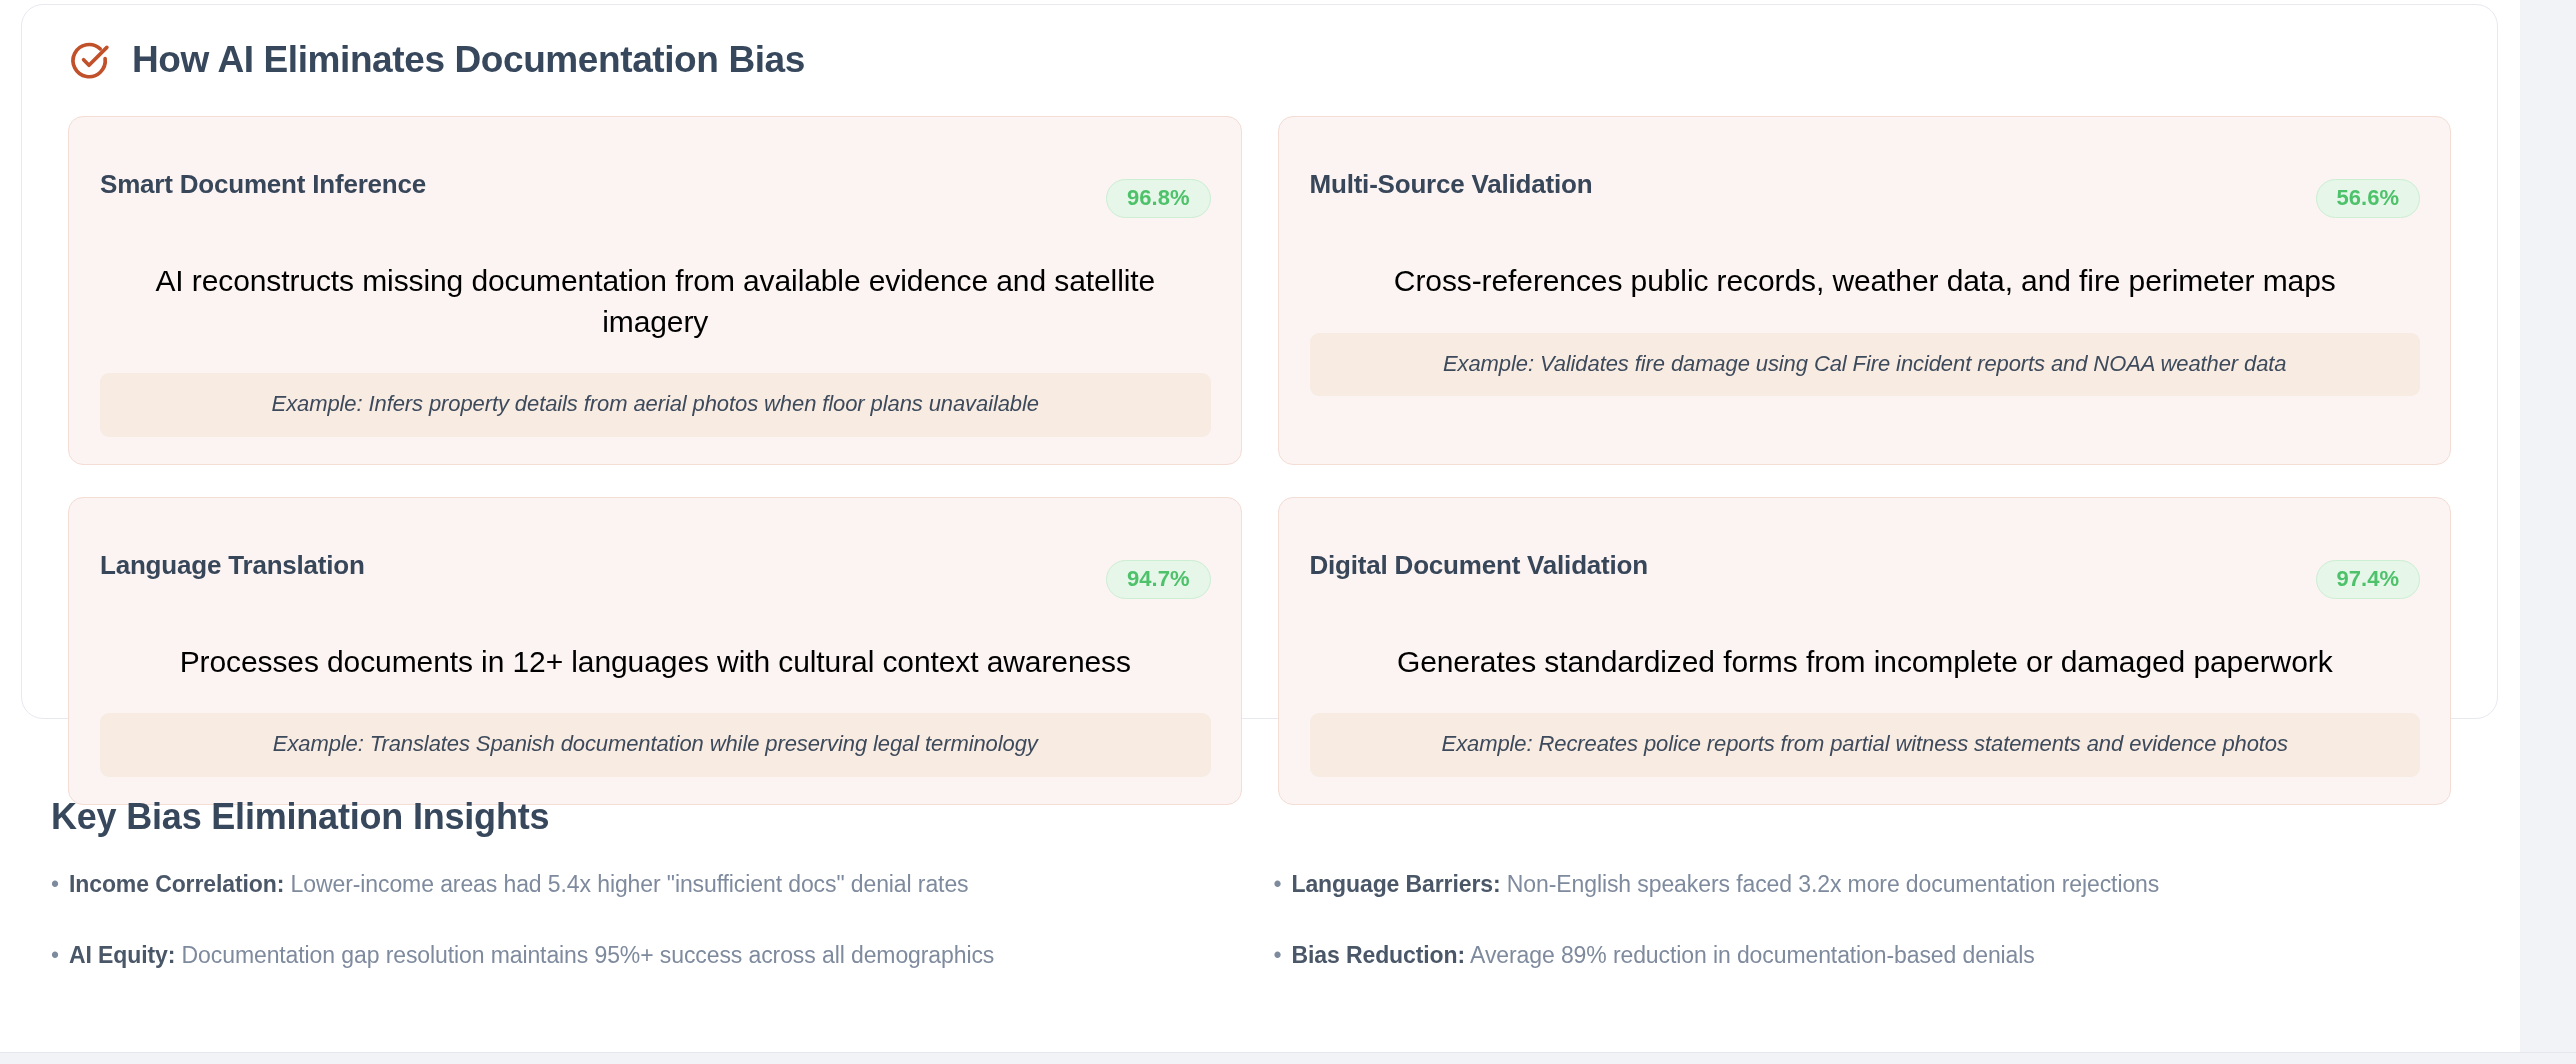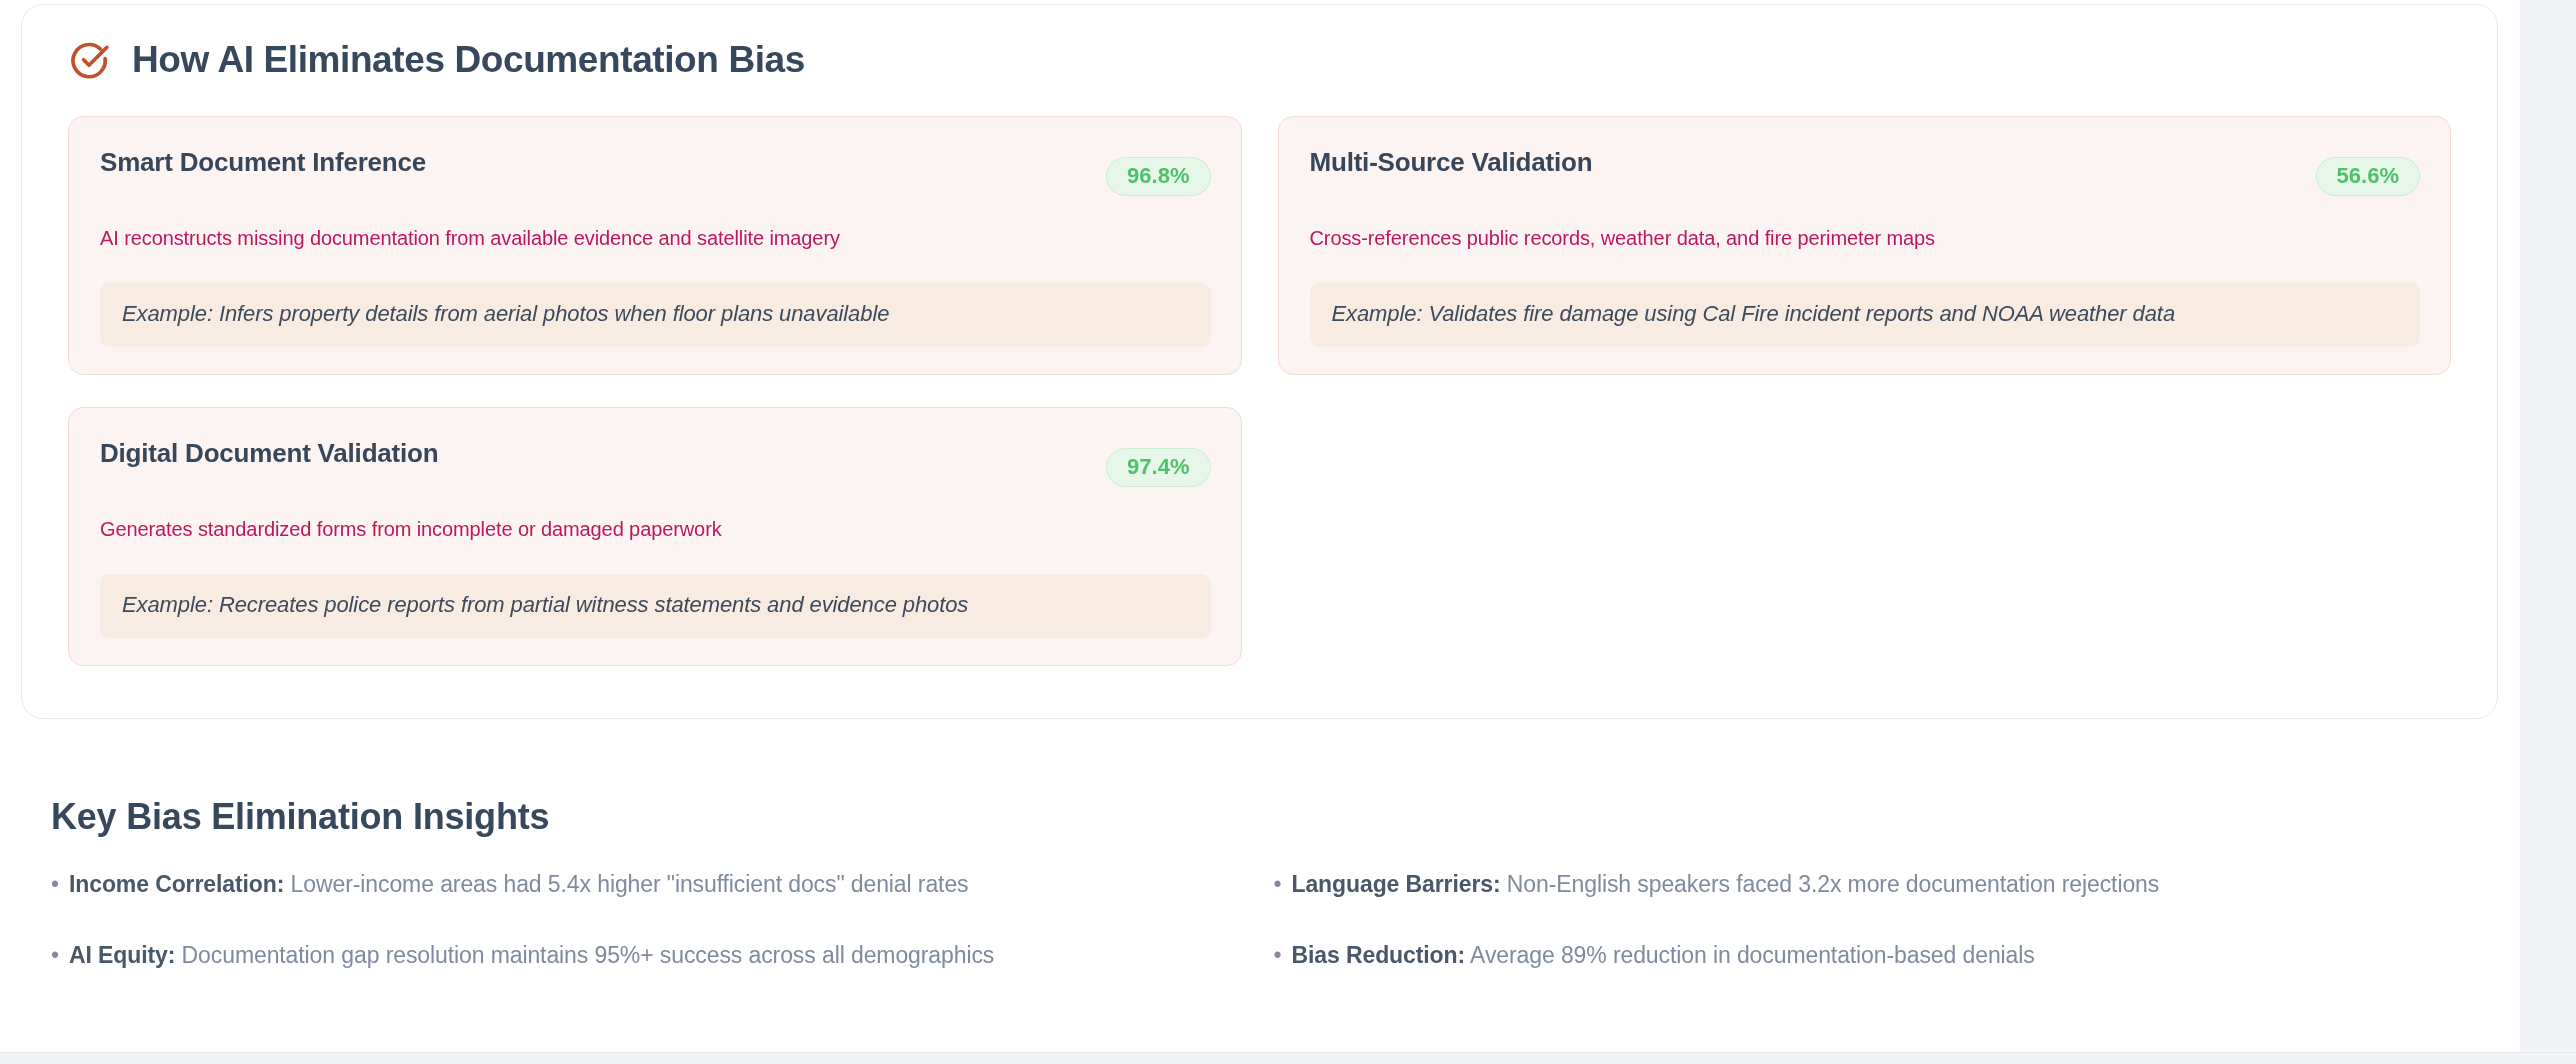--- a/index.html
+++ b/index.html
@@ -77,22 +77,23 @@
     grid-template-columns: 1fr 1fr;
     column-gap: 36px;
     row-gap: 32px;
     padding: 34px 46px 0 46px;
   }
 
   .bias-card {
     background: #fbf4f2;
     border: 1.5px solid #f3ddd4;
     border-radius: 15px;
-    padding: 12px 30px 27px 31px;
+    padding: 34px 30px 27px 31px;
     min-height: 259px;
+    text-align: center;
   }
 
   .card-top {
     display: flex;
     align-items: center;
     justify-content: space-between;
     gap: 20px;
   }
 
   .card-title {
@@ -111,23 +112,23 @@
     font-size: 22px;
     font-weight: bold;
     border-radius: 988px;
     padding: 7px 20px 8px 20px;
     line-height: 1;
     white-space: nowrap;
     margin-top: 28px;
   }
 
   .card-desc {
-    margin-top: 29px;
-    font-size: 20px;
-    color: #be185d;
+    margin-top: 43px;
+    font-size: 30px;
+    color: #000000;
     line-height: 1.35;
     letter-spacing: -0.1px;
   }
 
   .card-example {
     margin-top: 31px;
     background: #f7ebe2;
     border-radius: 9px;
     padding: 17px 22px 18px 22px;
     font-size: 22px;
@@ -234,20 +235,28 @@
 
       <div class="bias-card">
         <div class="card-top">
           <h2 class="card-title">Multi-Source Validation</h2>
           <span class="accuracy-badge">56.6%</span>
         </div>
         <p class="card-desc">Cross-references public records, weather data, and fire perimeter maps</p>
         <div class="card-example">Example: Validates fire damage using Cal Fire incident reports and NOAA weather data</div>
       </div>
 
+      <div class="bias-card">
+        <div class="card-top">
+          <h2 class="card-title">Language Translation</h2>
+          <span class="accuracy-badge">94.7%</span>
+        </div>
+        <p class="card-desc">Processes documents in 12+ languages with cultural context awareness</p>
+        <div class="card-example">Example: Translates Spanish documentation while preserving legal terminology</div>
+      </div>
 
       <div class="bias-card">
         <div class="card-top">
           <h2 class="card-title">Digital Document Validation</h2>
           <span class="accuracy-badge">97.4%</span>
         </div>
         <p class="card-desc">Generates standardized forms from incomplete or damaged paperwork</p>
         <div class="card-example">Example: Recreates police reports from partial witness statements and evidence photos</div>
       </div>
 

